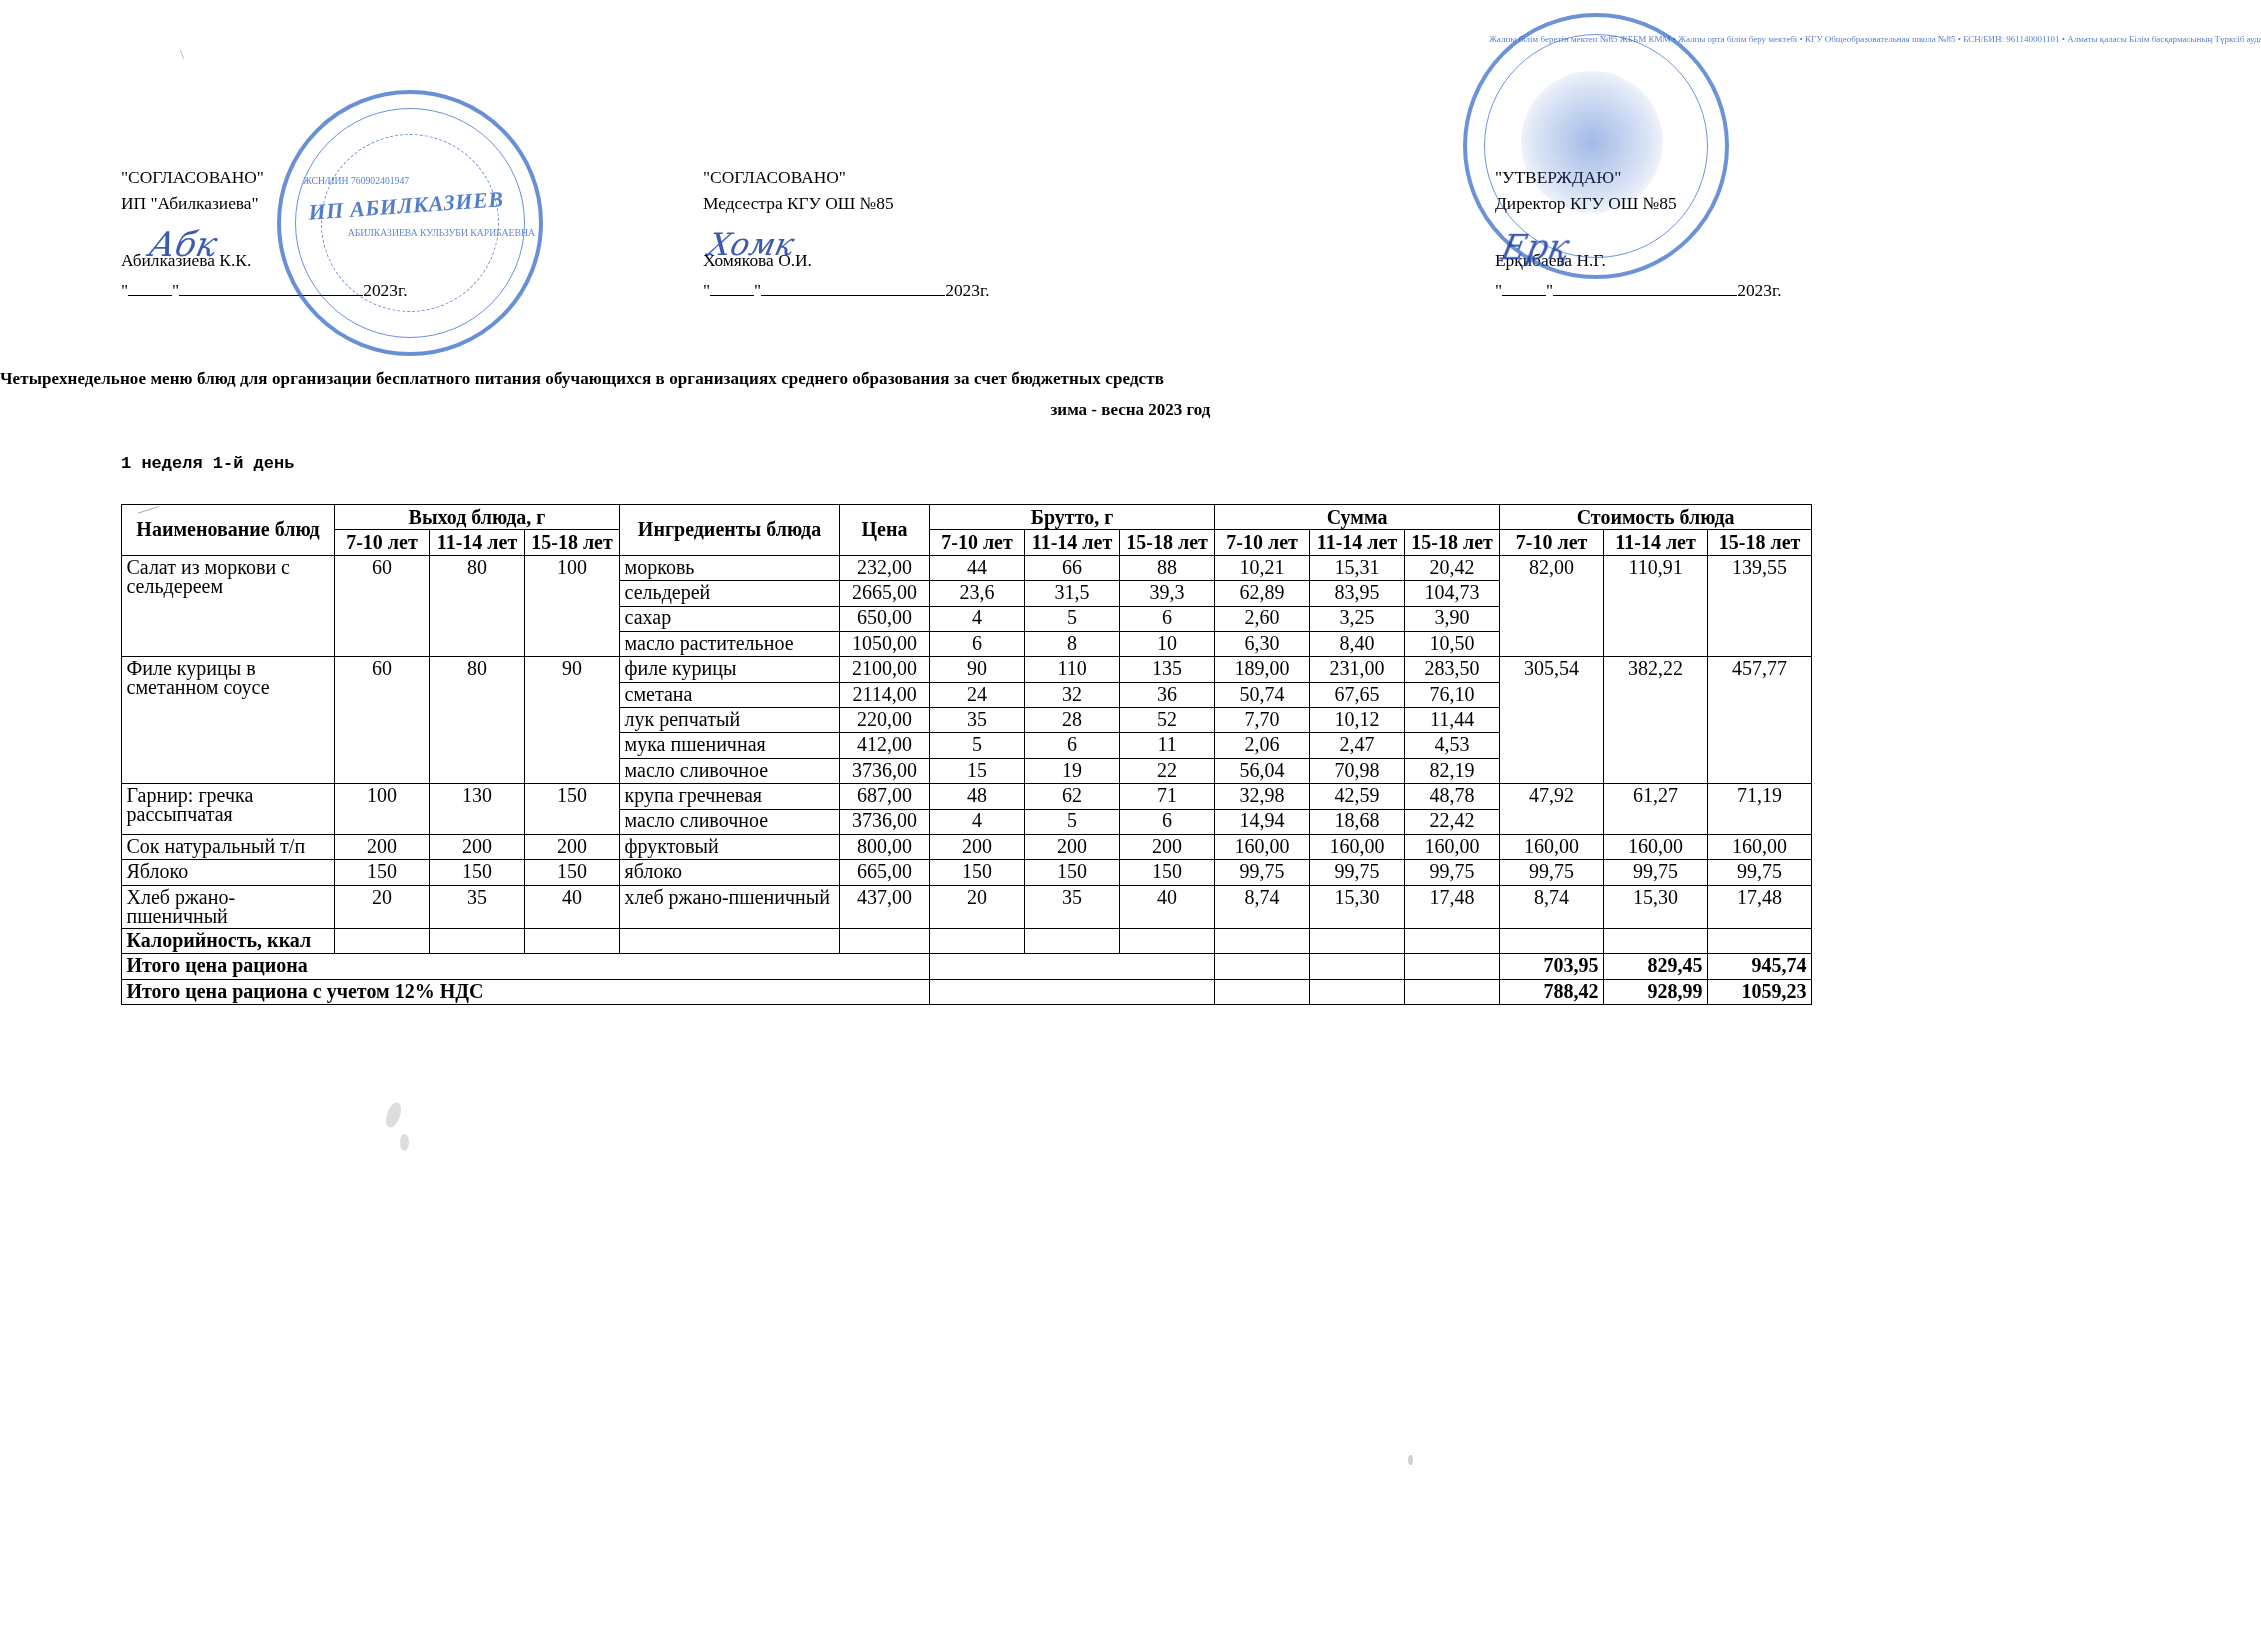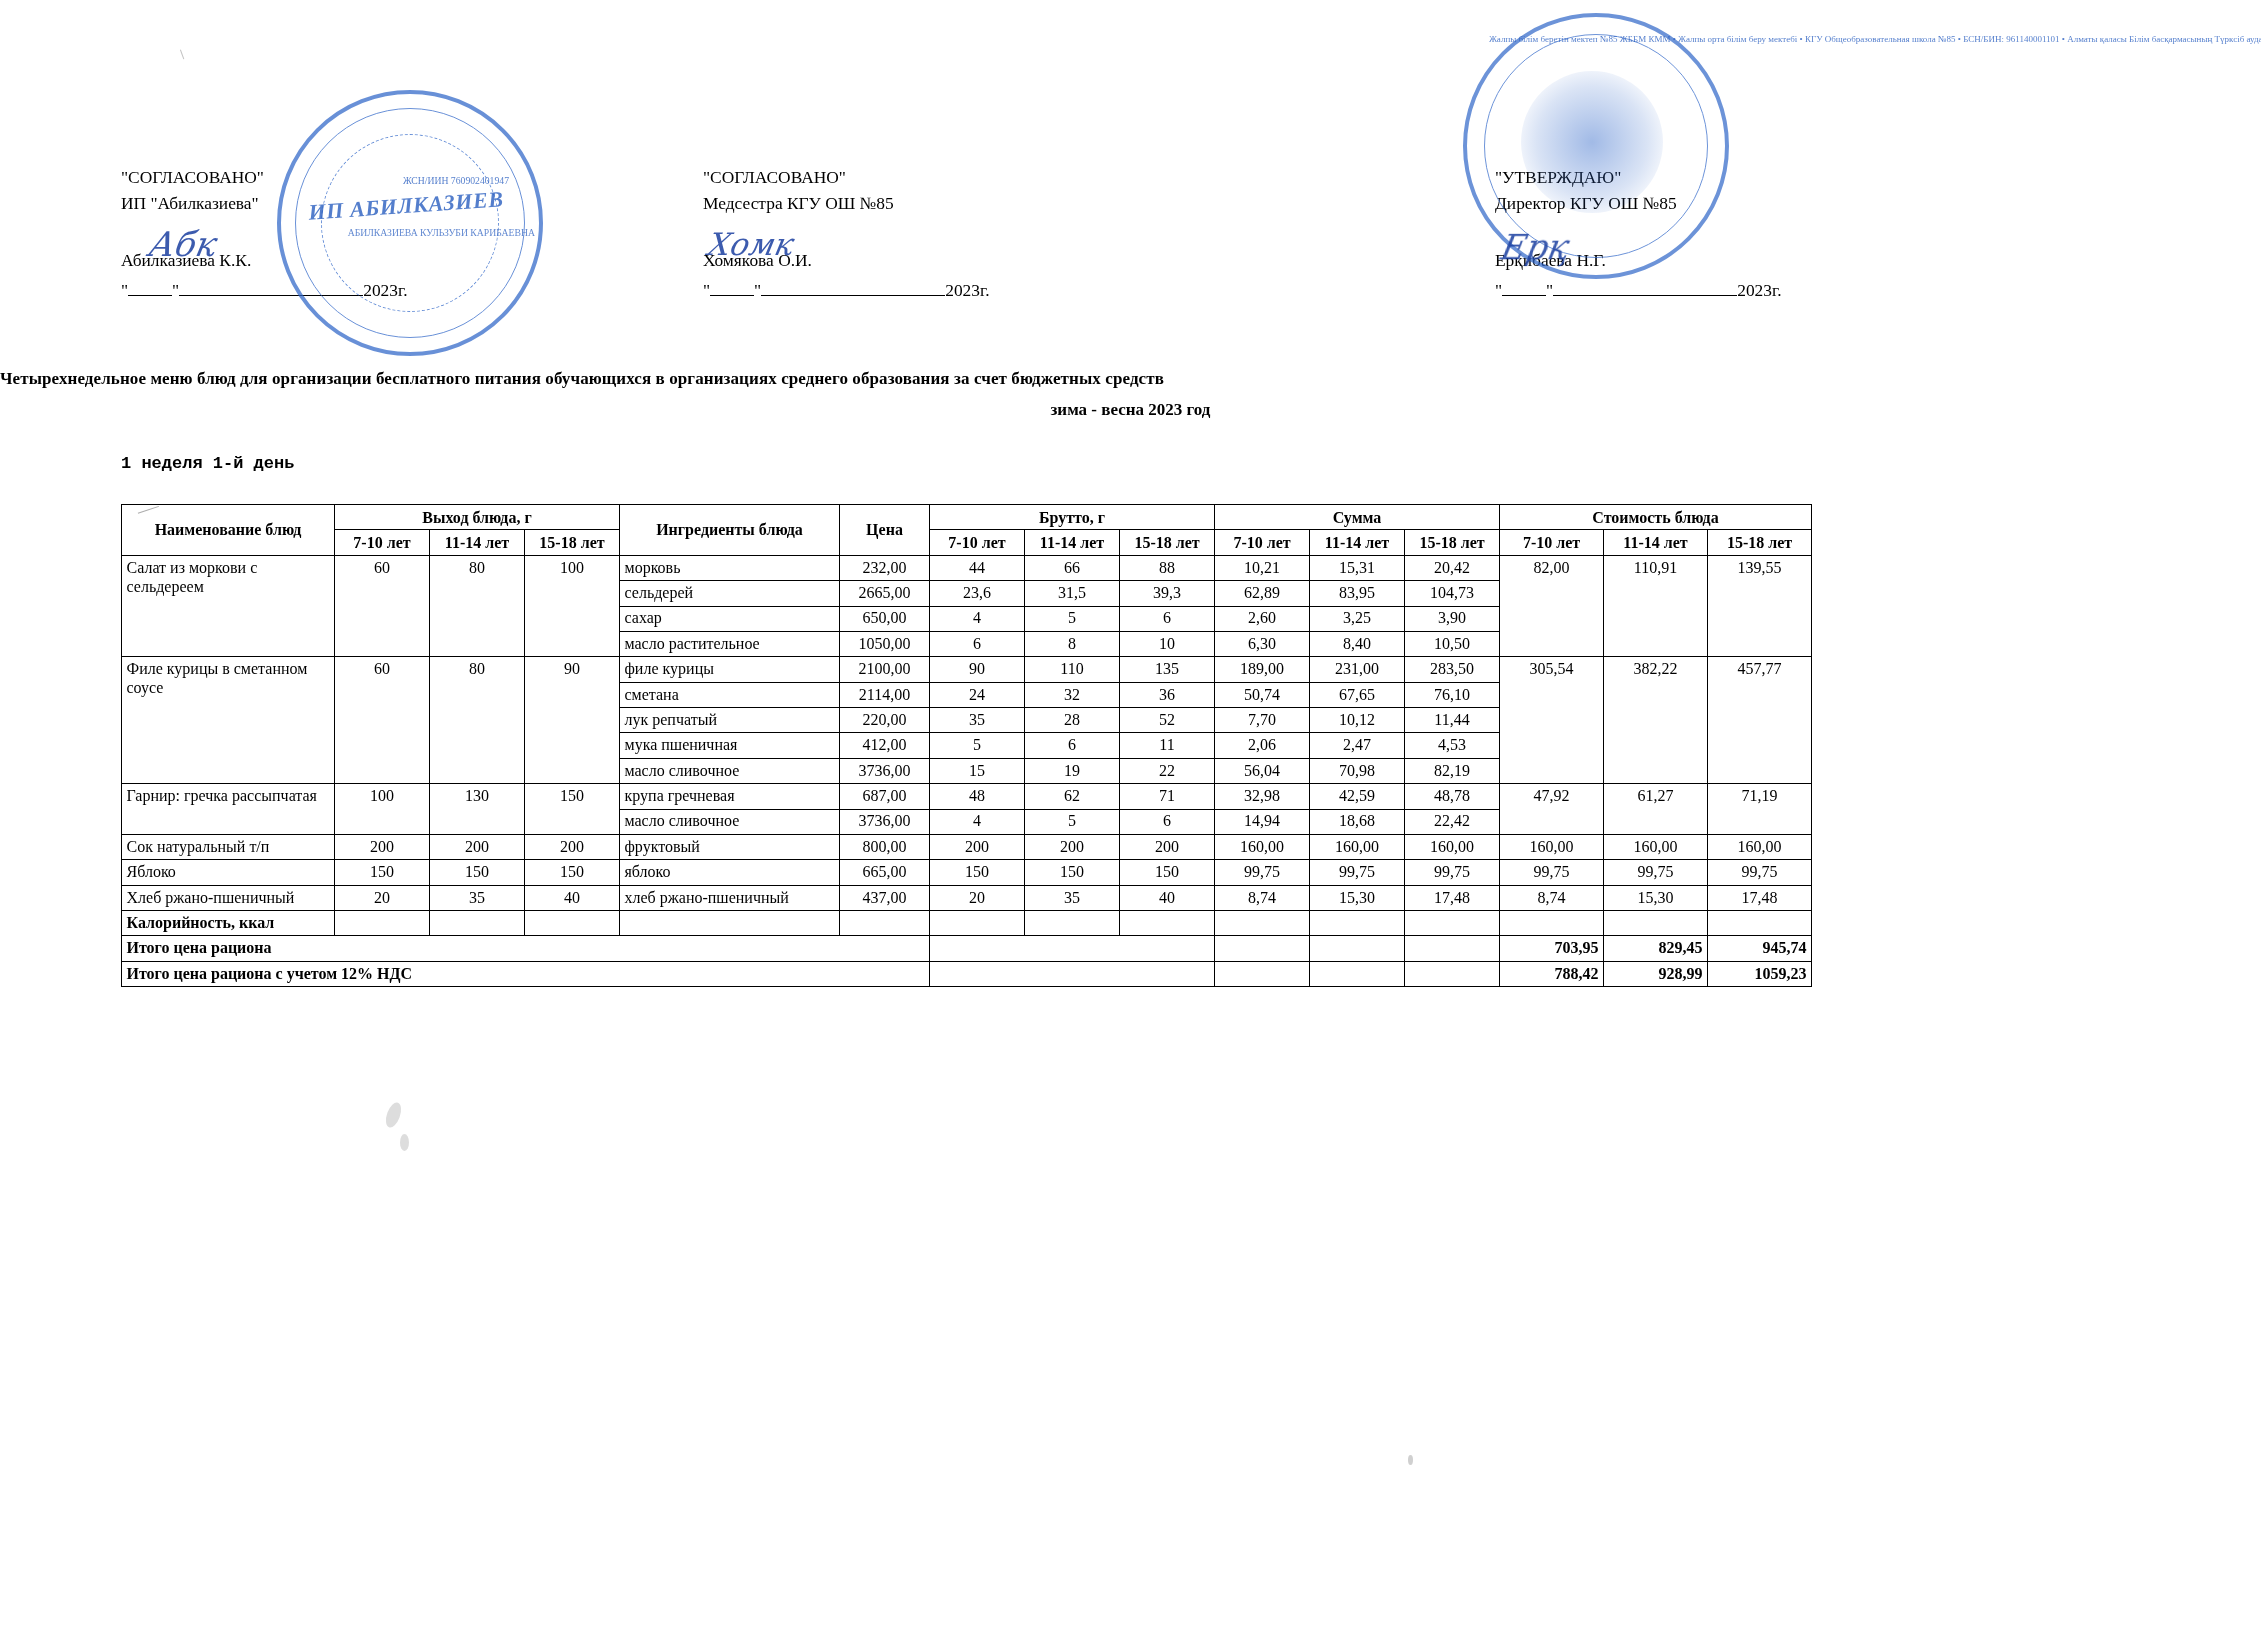--- a/index.html
+++ b/index.html
@@ -93,21 +93,21 @@
     text-align: right;
     color: #2a5fc0;
     font-size: 9.7px;
     line-height: 11.6px;
     opacity: .75;
   }
   .stamp-1-iin {
     position: absolute;
     left: 303px; top: 175px;
     width: 206px;
-    text-align: right;
+    text-align: left;
     color: #2a5fc0;
     font-size: 9.7px;
     opacity: .8;
   }
   .stamp-2 {
     left: 1463px; top: 13px;
     width: 258px; height: 258px;
     border: 4.5px solid #2f66c8;
     opacity: .7;
   }
@@ -182,21 +182,21 @@
   .table-wrap {
     position: absolute;
     top: 504px;
     left: 121px;
     width: 2018px;
   }
   table.menu {
     border-collapse: collapse;
     width: 1627px;
     table-layout: fixed;
-    font-size: 16px;
+    font-size: 20px;
   }
   table.menu td, table.menu th {
     border: 0.6px solid #000;
     padding: 1.9px 4.5px;
     vertical-align: top;
     line-height: 19.3px;
     height: 20.6px;
   }
   table.menu th {
     text-align: center;

